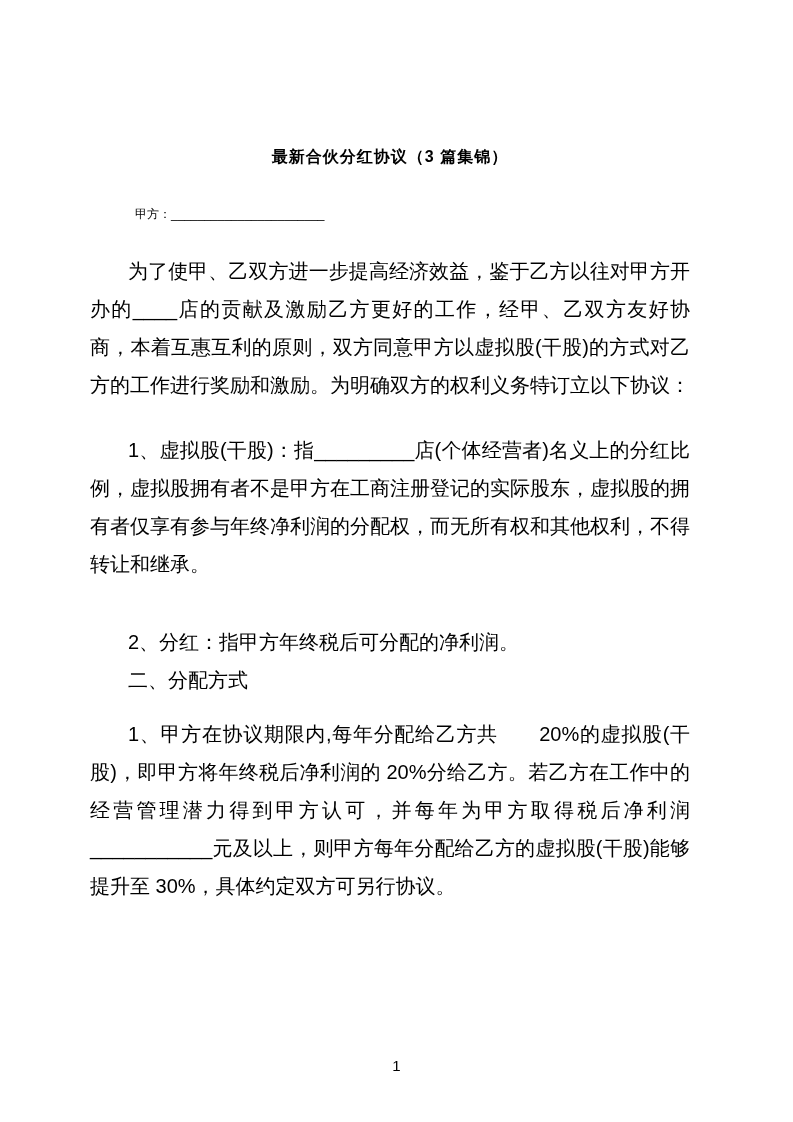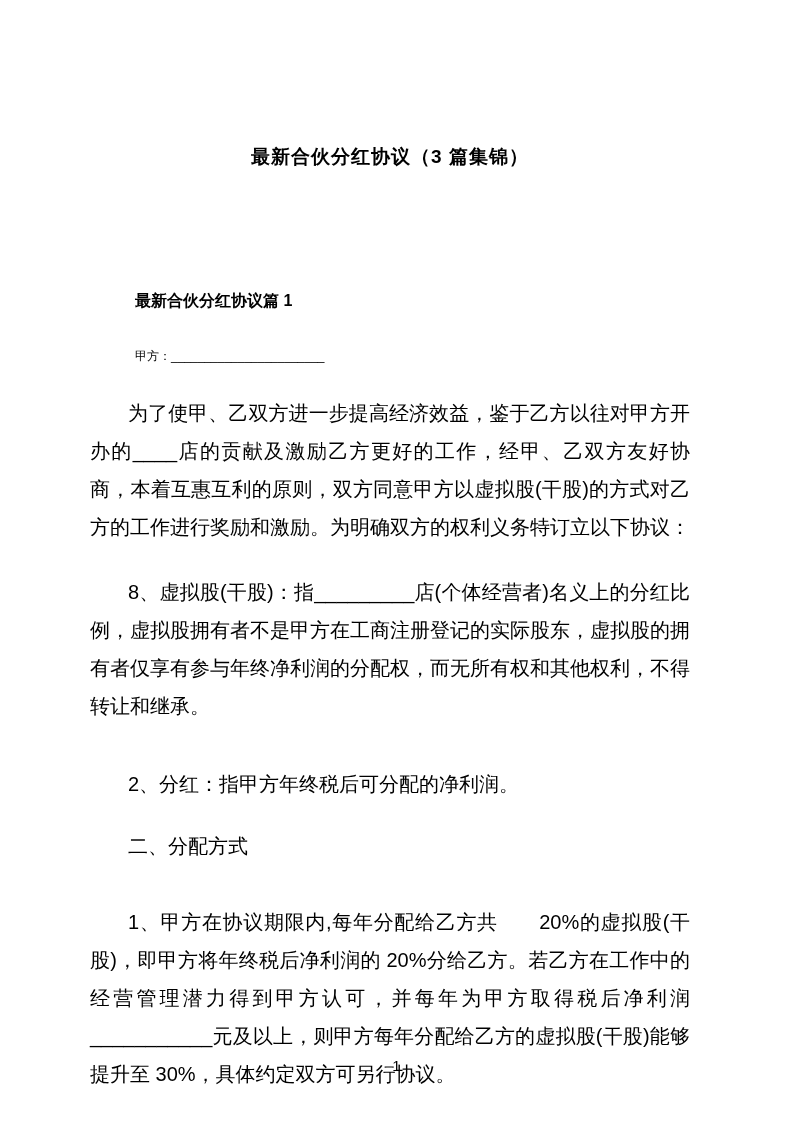--- a/index.html
+++ b/index.html
@@ -15,21 +15,21 @@
     color: #000000;
     overflow: hidden;
     font-family: "Liberation Sans", "DejaVu Sans", sans-serif;
   }
   .content {
     margin: 0 103px 0 90px;
   }
   .doc-title {
     margin: 0;
     padding-top: 141px;
-    font-size: 19px;
+    font-size: 16px;
     font-weight: bold;
     line-height: 32px;
     text-align: center;
     letter-spacing: 1px;
   }
   .section-heading {
     margin: 114px 0 0 0;
     font-size: 16px;
     font-weight: bold;
     line-height: 28px;
@@ -45,49 +45,48 @@
     margin: 0;
     font-size: 20px;
     line-height: 38px;
     text-align: justify;
     text-indent: 38px;
   }
   .p-intro   { margin-top: 24px; }
   .p-defhead { margin-top: 19px; }
   .p-def1    { margin-top: 27px; }
   .p-def2    { margin-top: 40px; }
-  .p-sec2    { margin-top: 24px; }
-  .p-alloc   { margin-top: 38px; }
+  .p-sec2    { }
+  .p-alloc   { margin-top: 16px; }
   .footer-page-number {
     position: absolute;
     left: 0;
     right: 0;
     bottom: 48px;
     text-align: center;
     font-size: 15px;
     line-height: 17px;
   }
 </style>
 </head>
 <body>
 
 <div class="page">
   <div class="content">
 
     <h1 class="doc-title">最新合伙分红协议（3 篇集锦）</h1>
 
-    <h2 class="section-heading">最新合伙分红协议篇 1</h2>
 
     <p class="party-line"><span>甲方：</span><span>_______________________</span></p>
 
 
     <p class="para p-intro">为了使甲、乙双方进一步提高经济效益，鉴于乙方以往对甲方开办的____店的贡献及激励乙方更好的工作，经甲、乙双方友好协商，本着互惠互利的原则，双方同意甲方以虚拟股(干股)的方式对乙方的工作进行奖励和激励。为明确双方的权利义务特订立以下协议：</p>
 
 
-    <p class="para p-def1">8、虚拟股(干股)：指_________店(个体经营者)名义上的分红比例，虚拟股拥有者不是甲方在工商注册登记的实际股东，虚拟股的拥有者仅享有参与年终净利润的分配权，而无所有权和其他权利，不得转让和继承。</p>
+    <p class="para p-def1">1、虚拟股(干股)：指_________店(个体经营者)名义上的分红比例，虚拟股拥有者不是甲方在工商注册登记的实际股东，虚拟股的拥有者仅享有参与年终净利润的分配权，而无所有权和其他权利，不得转让和继承。</p>
 
     <p class="para p-def2">2、分红：指甲方年终税后可分配的净利润。</p>
 
     <p class="para p-sec2">二、分配方式</p>
 
     <p class="para p-alloc">1、甲方在协议期限内,每年分配给乙方共　　20%的虚拟股(干股)，即甲方将年终税后净利润的 20%分给乙方。若乙方在工作中的经营管理潜力得到甲方认可，并每年为甲方取得税后净利润___________元及以上，则甲方每年分配给乙方的虚拟股(干股)能够提升至 30%，具体约定双方可另行协议。</p>
 
   </div>
 
   <div class="footer-page-number">1</div>

